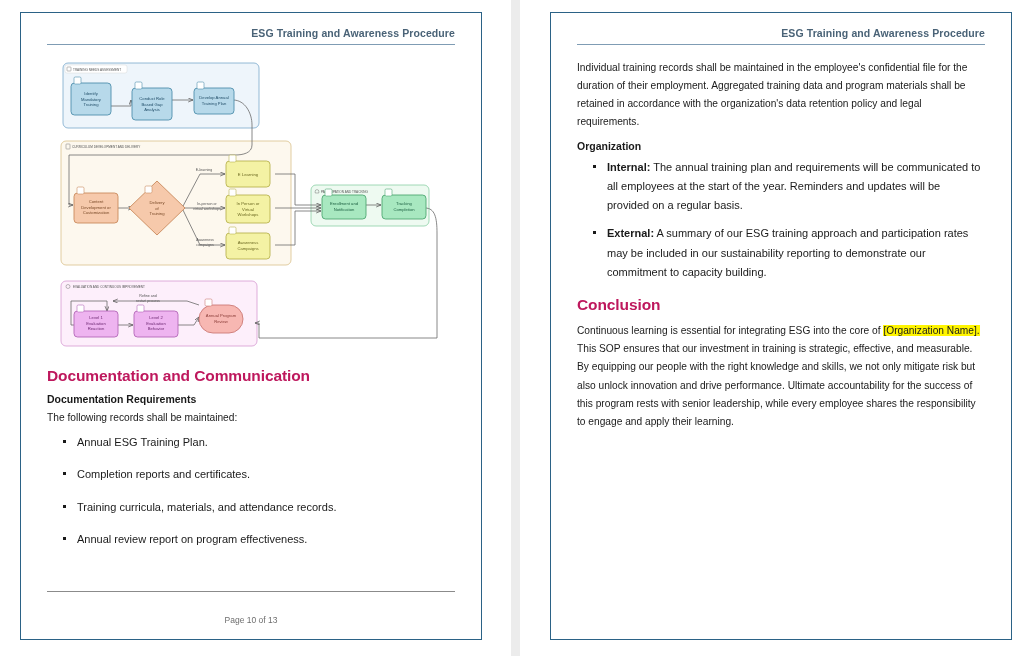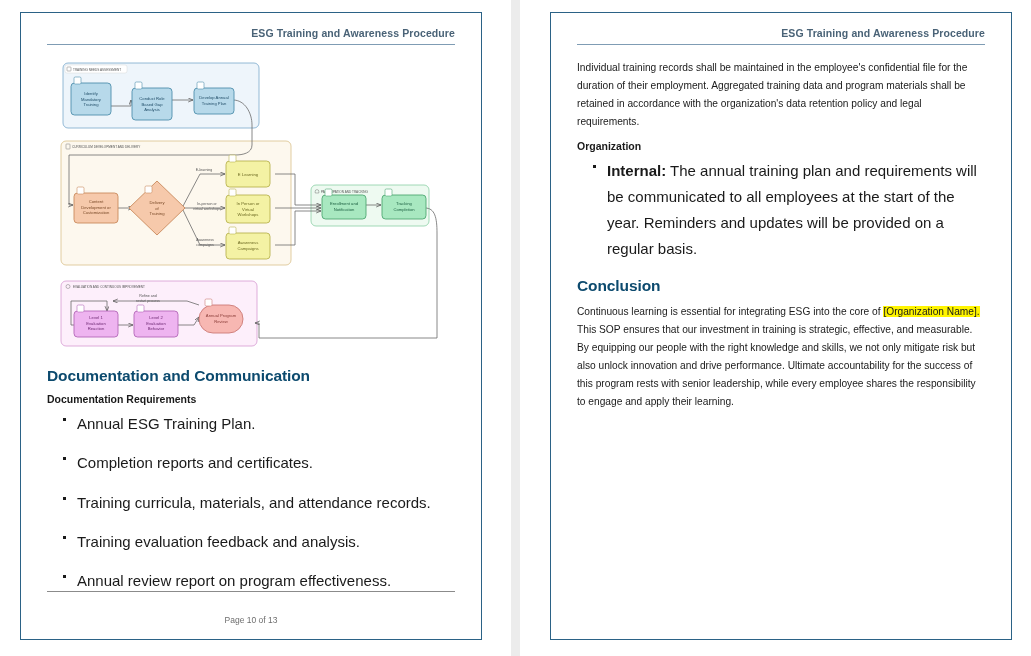--- a/index.html
+++ b/index.html
@@ -75,21 +75,21 @@
     text-align: center;
     font-size: 8.5px;
     color: #6e6e6e;
     border-top: 1px solid #8b8b8b;
     padding-top: 23px;
   }
 
   
   h2.section {
     font-size: 15.5px;
-    color: #0c4a6e;
+    color: #be185d;
     font-weight: bold;
     margin: 14px 0 8px 0;
     letter-spacing: -.1px;
   }
   .sub-head {
     font-size: 10.5px;
     font-weight: bold;
     color: #1a1a1a;
     margin: 0 0 4px 0;
   }
@@ -100,21 +100,21 @@
     margin: 0 0 4px 0;
     text-align: left;
   }
   ul.bullets {
     margin: 6px 0 0 0;
     padding-left: 30px;
     list-style: none;
   }
   ul.bullets li {
     position: relative;
-    font-size: 15px;
+    font-size: 11px;
     color: #1a1a1a;
     line-height: 1.75;
     margin-bottom: 13px;
     padding-left: 0;
   }
   ul.bullets li::before {
     content: "";
     position: absolute;
     left: -14px;
     top: 7px;
@@ -288,26 +288,26 @@
           <text x="160" y="157" text-anchor="middle" font-family="Liberation Sans, sans-serif" font-size="3.6" fill="#555">virtual workshops</text>
           <text x="158" y="188" text-anchor="middle" font-family="Liberation Sans, sans-serif" font-size="3.6" fill="#555">Awareness</text>
           <text x="158" y="193" text-anchor="middle" font-family="Liberation Sans, sans-serif" font-size="3.6" fill="#555">campaigns</text>
           <text x="101" y="244" text-anchor="middle" font-family="Liberation Sans, sans-serif" font-size="3.6" fill="#555">Refine and</text>
           <text x="101" y="249" text-anchor="middle" font-family="Liberation Sans, sans-serif" font-size="3.6" fill="#555">restart process</text>
         </svg>
         </div>
 
         <h2 class="section">Documentation and Communication</h2>
         <div class="sub-head">Documentation Requirements</div>
+        <p class="body">The following records shall be maintained:</p>
 
         <ul class="bullets">
           <li>Annual ESG Training Plan.</li>
           <li>Completion reports and certificates.</li>
           <li>Training curricula, materials, and attendance records.</li>
-          <li>Training evaluation feedback and analysis.</li>
           <li>Annual review report on program effectiveness.</li>
         </ul>
       </div>
 
       <div class="pg-footer">Page 10 of 13</div>
     </div>
   </div>
 
   <div class="gutter"></div>
 
@@ -316,20 +316,21 @@
       <div class="page-inner">
 
         <div class="pg-header">ESG Training and Awareness Procedure</div>
 
         <p class="body" style="margin-top:14px">Individual training records shall be maintained in the employee's confidential file for the duration of their employment. Aggregated training data and program materials shall be retained in accordance with the organization's data retention policy and legal requirements.</p>
 
         <div class="sub-head" style="margin-top:8px">Organization</div>
 
         <ul class="bullets tight">
           <li><b class="lead">Internal:</b><span> The annual training plan and requirements will be communicated to all employees at the start of the year. Reminders and updates will be provided on a regular basis.</span></li>
+          <li><b class="lead">External:</b><span> A summary of our ESG training approach and participation rates may be included in our sustainability reporting to demonstrate our commitment to capacity building.</span></li>
         </ul>
 
         <h2 class="section">Conclusion</h2>
 
         <p class="body"><span>Continuous learning is essential for integrating ESG into the core of </span><span class="hl">[Organization Name].</span><span> This SOP ensures that our investment in training is strategic, effective, and measurable. By equipping our people with the right knowledge and skills, we not only mitigate risk but also unlock innovation and drive performance. Ultimate accountability for the success of this program rests with senior leadership, while every employee shares the responsibility to engage and apply their learning.</span></p>
       </div>
 
     </div>
   </div>
 

